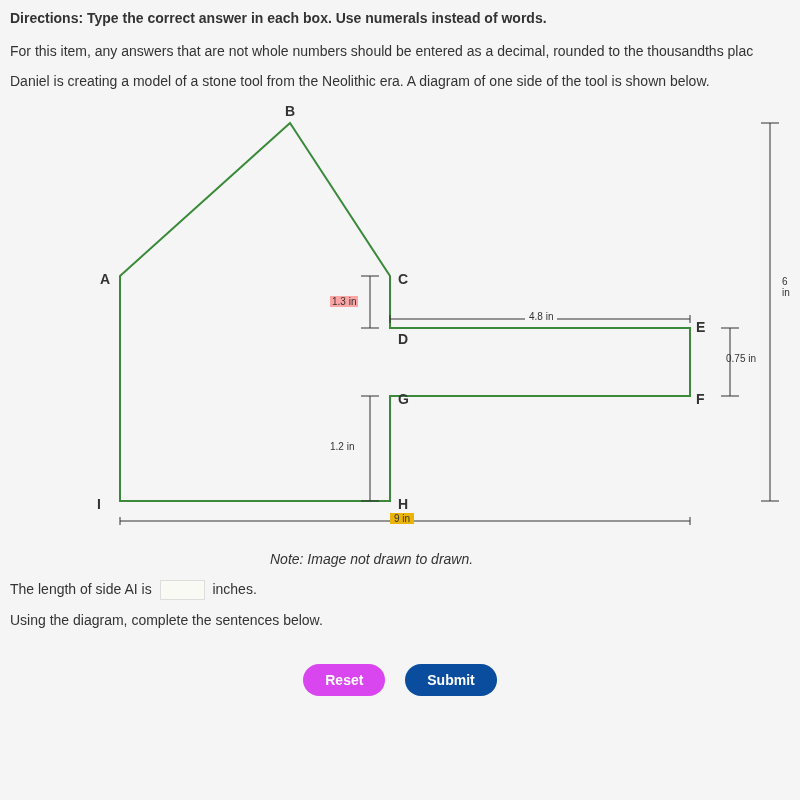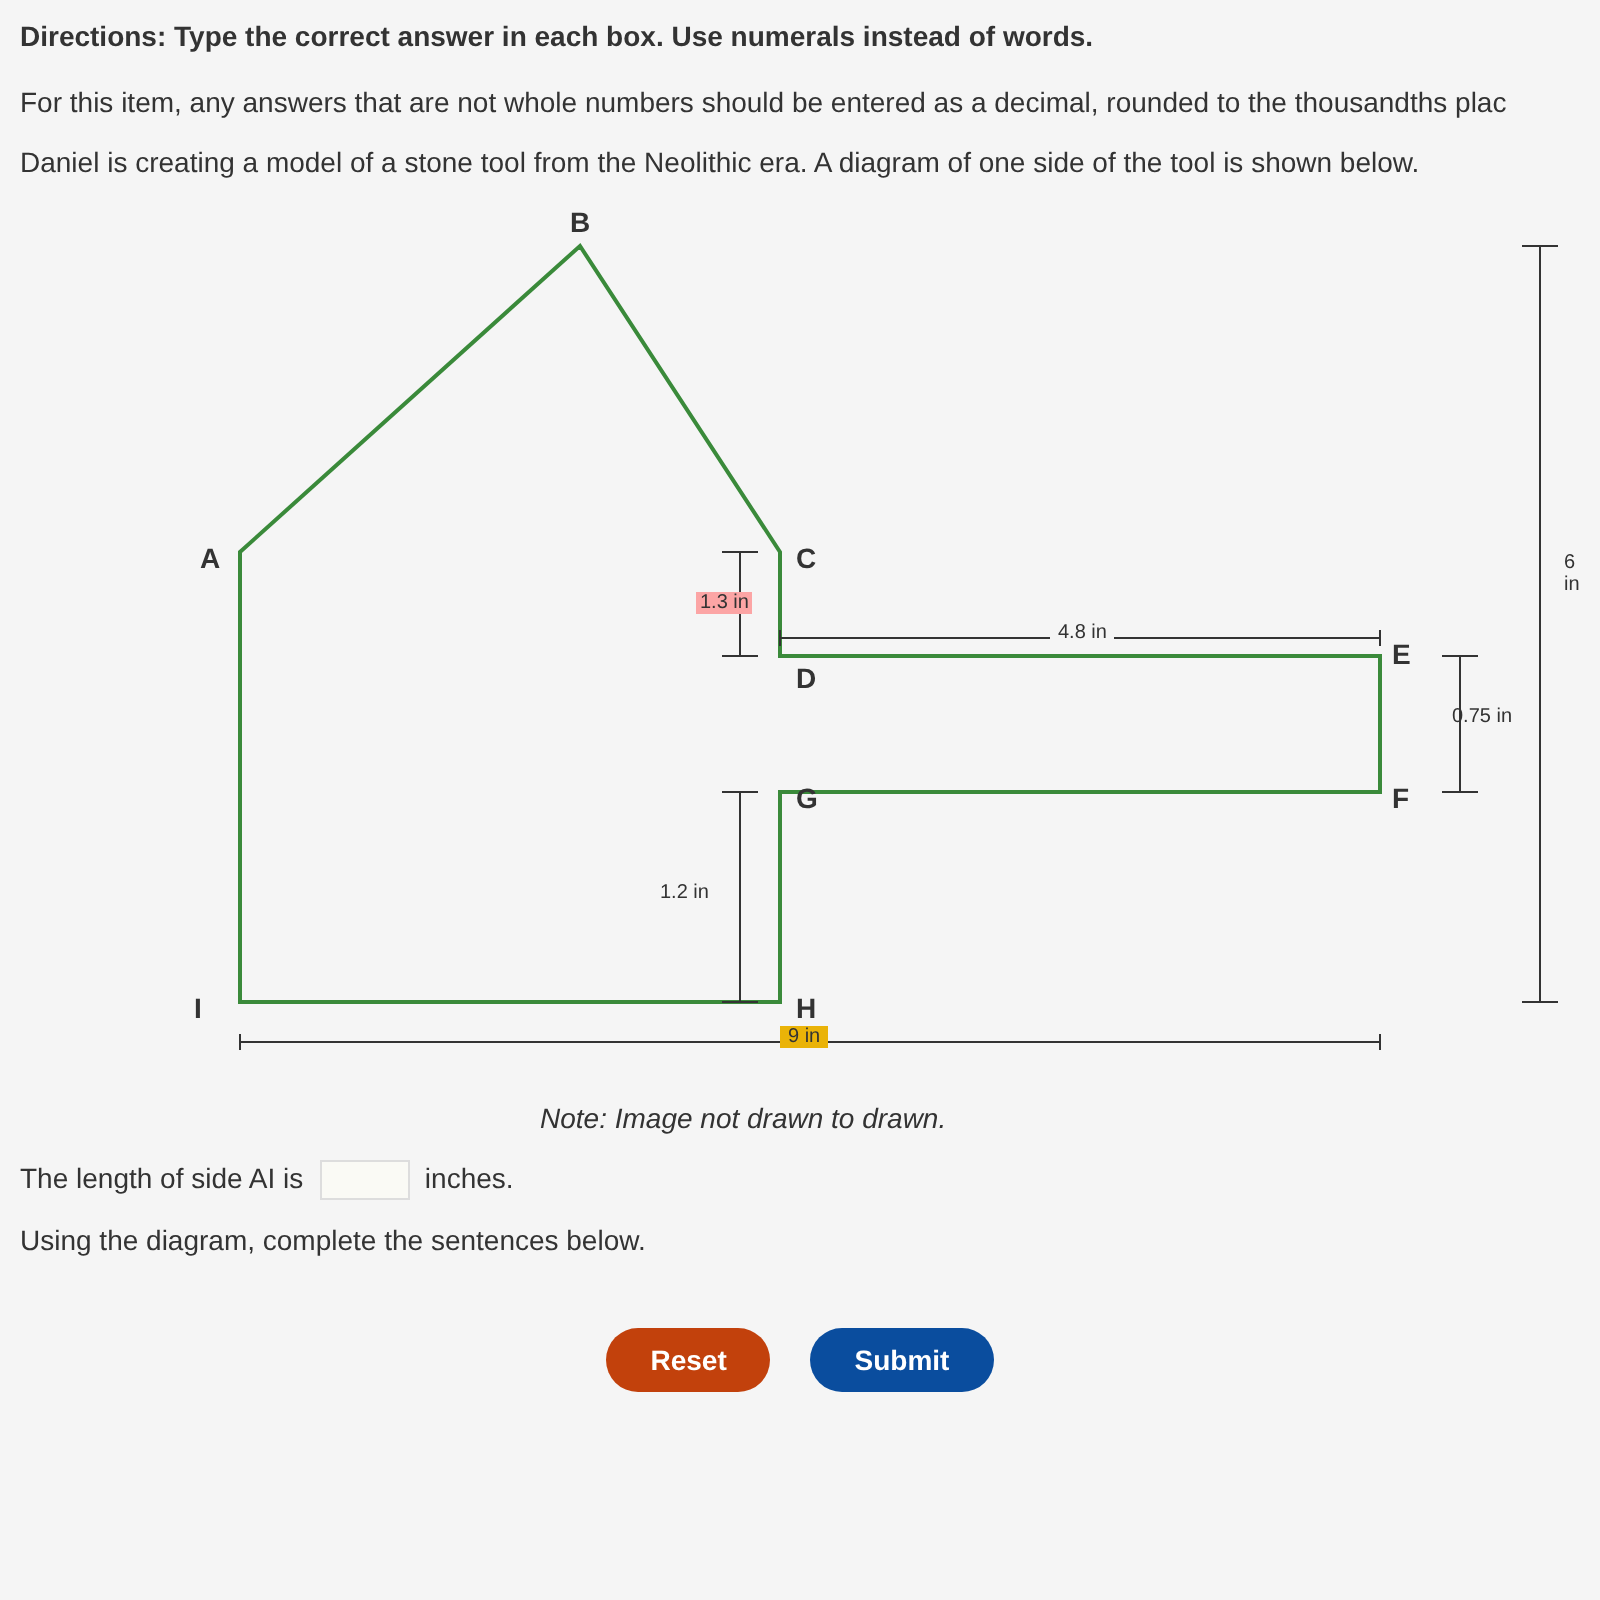--- a/index.html
+++ b/index.html
@@ -6,21 +6,21 @@
     body { font-family: Arial, sans-serif; background: #f5f5f5; color: #333; padding: 10px; font-size: 14px; }
     .container { max-width: 800px; }
     .directions { font-weight: bold; margin-bottom: 16px; }
     .problem-text { margin-bottom: 10px; line-height: 1.4; }
     .diagram-area { position: relative; width: 100%; height: 430px; margin-bottom: 20px; }
     .note { font-style: italic; margin-left: 260px; margin-bottom: 10px; }
     .question-line { margin-bottom: 6px; line-height: 1.8; }
     .input-box { display: inline-block; width: 45px; height: 20px; background: #fafaf5; border: 1px solid #ddd; vertical-align: middle; margin: 0 4px; }
     .buttons { text-align: center; margin-top: 30px; }
     .btn { display: inline-block; padding: 8px 22px; border-radius: 20px; color: white; font-weight: bold; font-size: 14px; margin: 0 8px; border: none; cursor: pointer; }
-    .btn-reset { background: #c2410c; }
+    .btn-reset { background: #d946ef; }
     .btn-submit { background: #0a4d9e; }
     svg { position: absolute; top: 0; left: 0; }
     .vlabel { position: absolute; font-weight: bold; font-size: 14px; }
     .mlabel { position: absolute; font-size: 10px; }
   </style>
 </head>
 <body>
 
 <div class="container">
   <div class="directions">Directions: Type the correct answer in each box. Use numerals instead of words.</div>
@@ -53,21 +53,21 @@
     <span class="vlabel" style="left:90px; top:170px;">A</span>
     <span class="vlabel" style="left:275px; top:2px;">B</span>
     <span class="vlabel" style="left:388px; top:170px;">C</span>
     <span class="vlabel" style="left:388px; top:230px;">D</span>
     <span class="vlabel" style="left:686px; top:218px;">E</span>
     <span class="vlabel" style="left:686px; top:290px;">F</span>
     <span class="vlabel" style="left:388px; top:290px;">G</span>
     <span class="vlabel" style="left:388px; top:395px;">H</span>
     <span class="vlabel" style="left:87px; top:395px;">I</span>
 
-    <span class="mlabel" style="left:338px; top:195px; background:#fca5a5; padding:0 2px;">1.3 in</span>
+    <span class="mlabel" style="left:320px; top:195px; background:#fca5a5; padding:0 2px;">1.3 in</span>
     <span class="mlabel" style="left:515px; top:210px; background:#f5f5f5; padding:0 4px;">4.8 in</span>
     <span class="mlabel" style="left:716px; top:252px;">0.75 in</span>
     <span class="mlabel" style="left:318px; top:340px; background:#f5f5f5; padding:0 2px;">1.2 in</span>
     <span class="mlabel" style="left:380px; top:412px; background:#eab308; padding:0 4px;">9 in</span>
     <span class="mlabel" style="left:772px; top:175px;">6 in</span>
   </div>
 
   <div class="note">Note: Image not drawn to drawn.</div>
 
   <div class="question-line">

